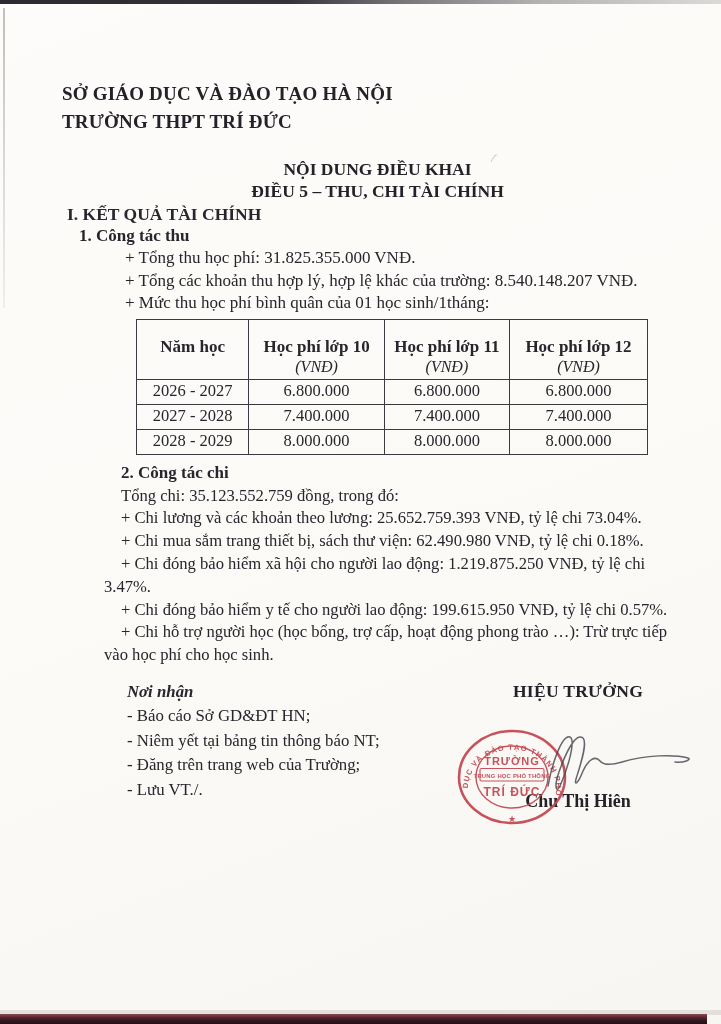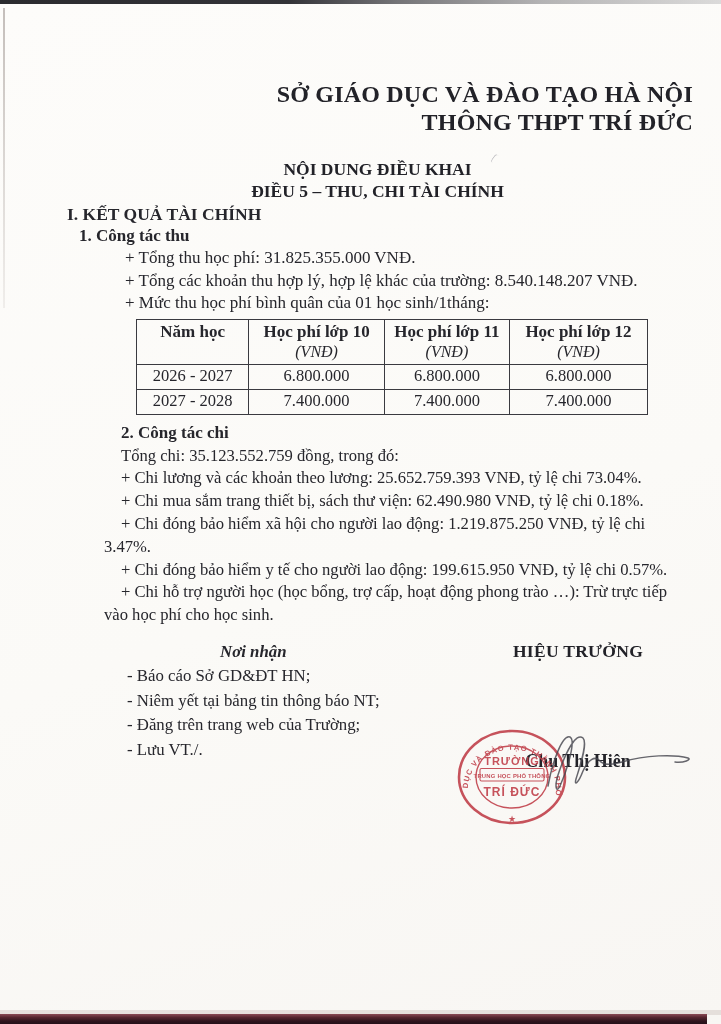--- a/index.html
+++ b/index.html
@@ -17,43 +17,43 @@
   .scan-left-line { position:absolute; top:8px; left:3px; width:2px; height:300px;
     background:linear-gradient(to bottom,rgba(150,140,135,.55),rgba(170,160,155,.15)); }
   .scan-bottom-soft { position:absolute; bottom:9px; left:0; width:100%; height:5px; background:rgba(185,170,165,.30); }
   .scan-bottom-strip { position:absolute; bottom:0; left:0; width:707px; height:10px;
     background:linear-gradient(to bottom,#8a4a55 0%,#55252f 35%,#30151e 70%,#241019 100%); }
   .scan-speck { position:absolute; left:492px; top:155px; width:9px; height:10px;
     border-left:1.5px solid rgba(120,120,130,.45); transform:rotate(35deg); border-radius:40%; }
 
   .content { position:absolute; inset:0; padding:80px 28px 0 62px; z-index:1; }
 
-  .org-header { text-align:right; font-weight:bold; font-size:24px; line-height:28px; letter-spacing:.2px; color:#222228; }
+  .org-header { text-align:left; font-weight:bold; font-size:19px; line-height:28px; letter-spacing:.2px; color:#222228; }
   .doc-title { margin-top:22px; text-align:center; font-weight:bold; font-size:17.5px; line-height:22px; color:#222228; }
   .doc-subtitle { margin-top:4px; text-align:center; font-size:16.8px; line-height:23px; }
   .article-title { text-align:center; font-weight:bold; font-size:17.5px; line-height:22px; color:#222228; }
 
   .sec-i-heading { margin:1px 0 0 5px; font-weight:bold; font-size:17.5px; line-height:22px; }
   .sub1-heading  { margin-left:17px; font-weight:bold; font-size:17px; line-height:22px; }
   .plus-list p   { margin-left:63px; font-size:17px; line-height:22.6px; }
 
   table.tuition { border-collapse:collapse; margin:4px 0 0 74px; width:512px; table-layout:fixed; }
   .tuition th,.tuition td { border:1.4px solid #3a3a40; text-align:center; }
-  .tuition th { font-size:17px; font-weight:bold; vertical-align:top; padding:2px 0 3px; }
+  .tuition th { font-size:17px; font-weight:bold; vertical-align:top; padding:17px 0 3px; }
   .tuition .th-label { line-height:20px; display:block; }
   .tuition .th-sub { display:block; font-style:italic; font-weight:normal; font-size:16px; line-height:19px; }
   .tuition td { font-size:16.5px; line-height:18px; padding:2.5px 0 3.5px; }
 
   .section2 { margin:7px 0 0 42px; font-size:16.6px; }
   .section2 .exp-heading { font-weight:bold; font-size:17px; text-indent:17px; line-height:22.8px; }
   .section2 p { text-indent:17px; line-height:22.8px; }
 
   .footer { display:flex; margin-top:13px; position:relative; z-index:5; }
   .recipients { margin-left:65px; font-size:16.8px; }
-  .recipients-heading { font-weight:bold; font-style:italic; line-height:23px;text-align:center; }
+  .recipients-heading { font-weight:bold; font-style:italic; line-height:23px; }
   .recipients p { margin-top:1.5px; line-height:23px; }
   .sign-block { margin-left:auto; width:230px; text-align:center; }
   .signer-title { font-weight:bold; font-size:17.5px; line-height:22px; letter-spacing:.3px; color:#222228; }
   .signer-name { margin-top:89px; font-weight:bold; font-size:18px; color:#222228; }
 
   .stamp-svg { position:absolute; left:453px; top:725px; z-index:2; opacity:.92; }
   .stamp-stroke { fill:none; stroke:var(--stamp-color); }
   .stamp-text { fill:var(--stamp-color); font-family:"Liberation Sans","DejaVu Sans",sans-serif; }
   .signature-svg { position:absolute; left:518px; top:724px; z-index:6; }
   .signature-path { fill:none; stroke:#45454e; stroke-width:1.5; stroke-linecap:round; opacity:.82; }
@@ -66,21 +66,21 @@
   <div class="scan-top-line"></div>
   <div class="scan-left-line"></div>
   <div class="scan-speck"></div>
   <div class="scan-bottom-soft"></div>
   <div class="scan-bottom-strip"></div>
 
   <div class="content">
 
     <div class="org-header">
       <div>SỞ GIÁO DỤC VÀ ĐÀO TẠO HÀ NỘI</div>
-      <div>THÔNG THPT TRÍ ĐỨC</div>
+      <div>TRƯỜNG THPT TRÍ ĐỨC</div>
     </div>
 
     <div class="doc-title">NỘI DUNG ĐIỀU KHAI</div>
 
 
     <div class="article-title">ĐIỀU 5 – THU, CHI TÀI CHÍNH</div>
 
     <div class="sec-i-heading">I. KẾT QUẢ TÀI CHÍNH</div>
 
     <div class="sub1-heading">1. Công tác thu</div>
@@ -123,20 +123,26 @@
           <td>6.800.000</td>
           <td>6.800.000</td>
           <td>6.800.000</td>
         </tr>
         <tr>
           <td>2027 - 2028</td>
           <td>7.400.000</td>
           <td>7.400.000</td>
           <td>7.400.000</td>
         </tr>
+        <tr>
+          <td>2028 - 2029</td>
+          <td>8.000.000</td>
+          <td>8.000.000</td>
+          <td>8.000.000</td>
+        </tr>
       </tbody>
     </table>
 
     <div class="section2">
       <div class="exp-heading">2. Công tác chi</div>
       <p>Tổng chi: 35.123.552.759 đồng, trong đó:</p>
       <p>+ Chi lương và các khoản theo lương: 25.652.759.393 VNĐ, tỷ lệ chi 73.04%.</p>
       <p>+ Chi mua sắm trang thiết bị, sách thư viện: 62.490.980 VNĐ, tỷ lệ chi 0.18%.</p>
       <p>+ Chi đóng bảo hiểm xã hội cho người lao động: 1.219.875.250 VNĐ, tỷ lệ chi 3.47%.</p>
       <p>+ Chi đóng bảo hiểm y tế cho người lao động: 199.615.950 VNĐ, tỷ lệ chi 0.57%.</p>

